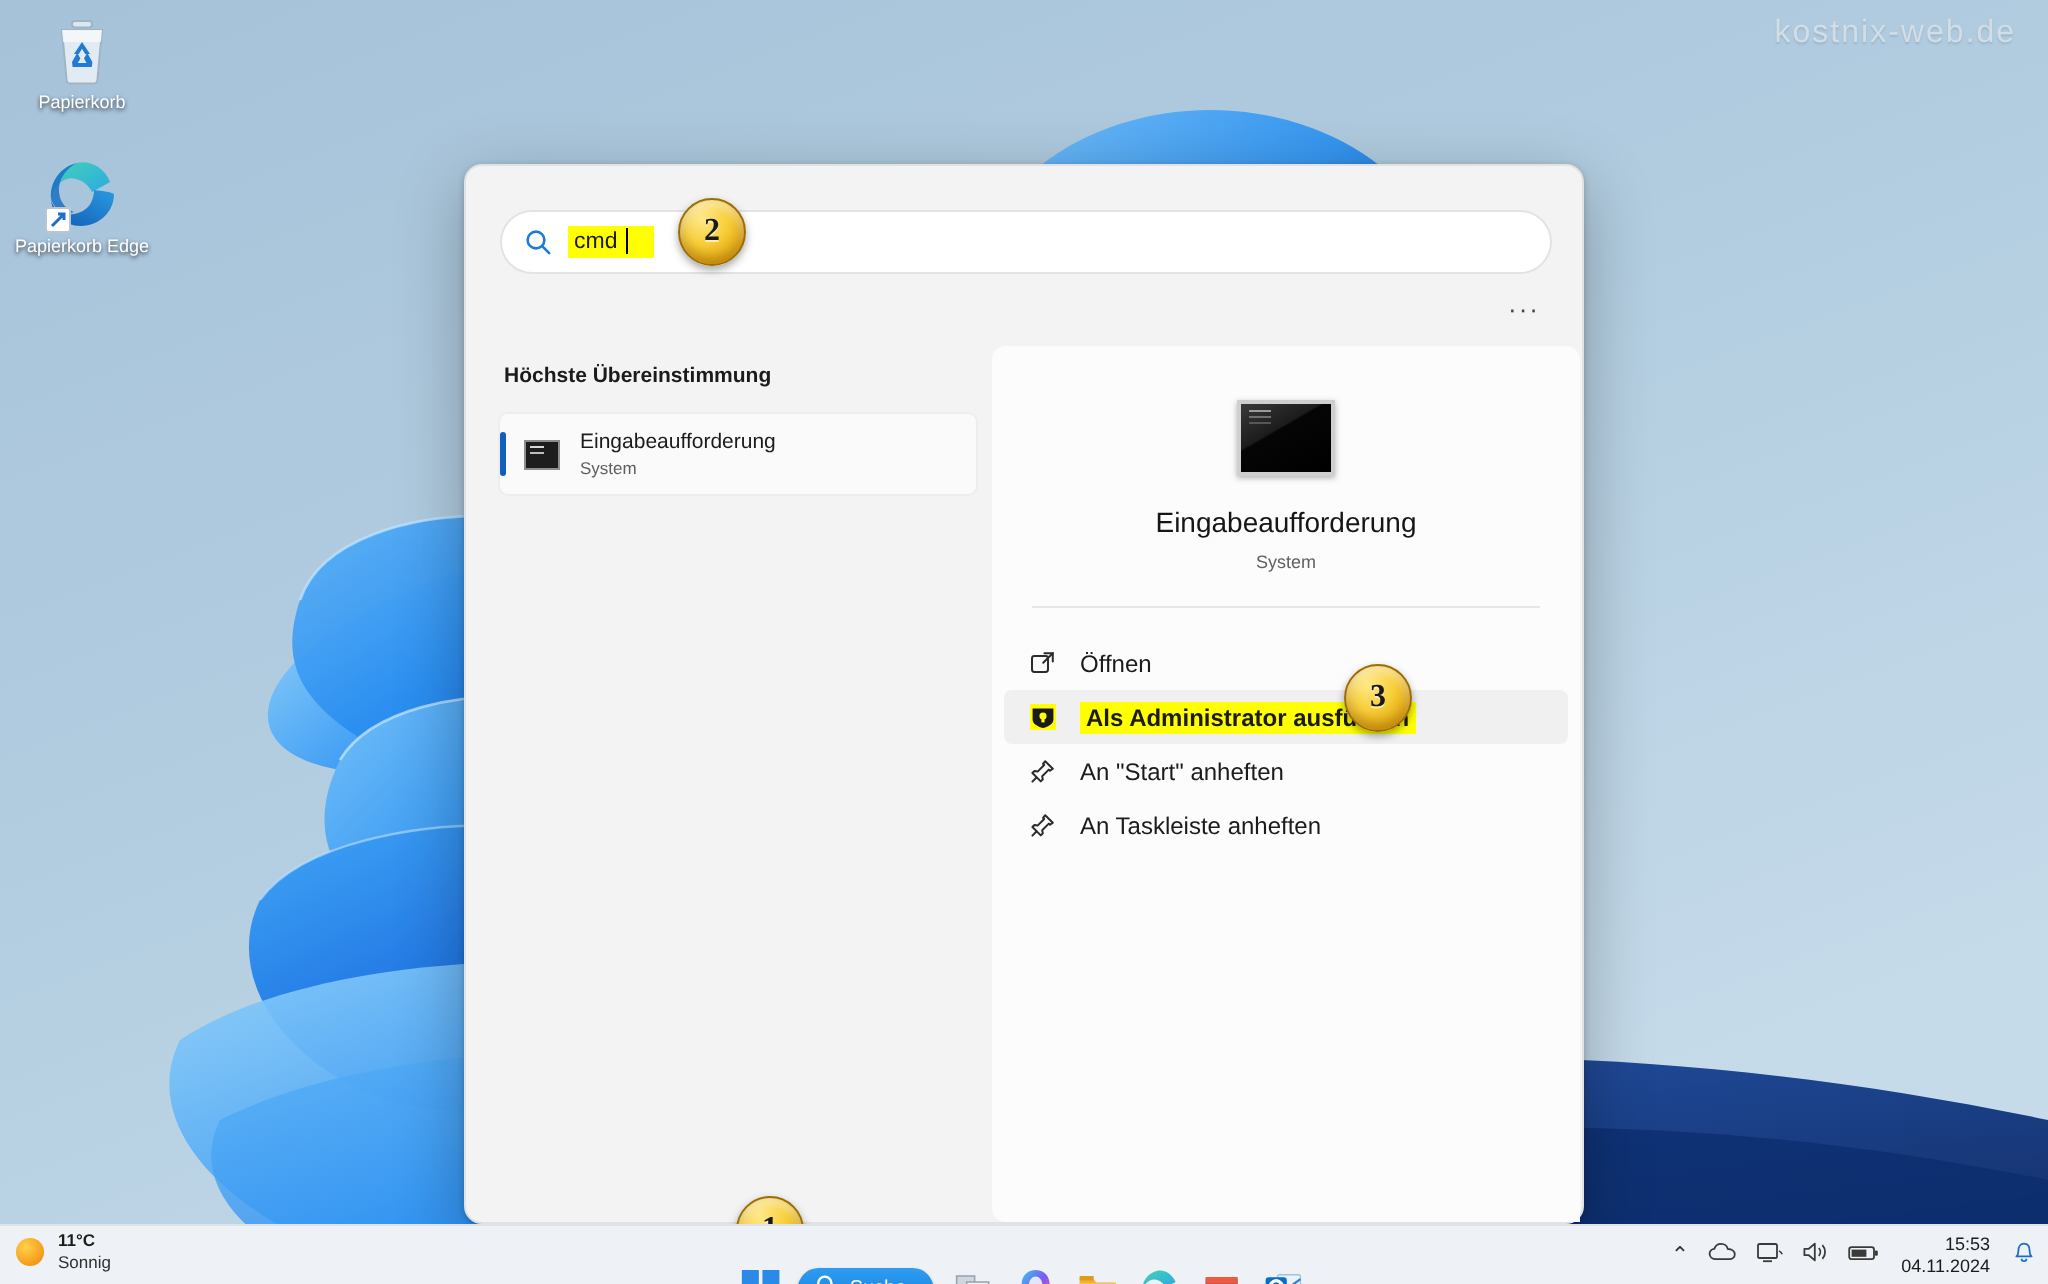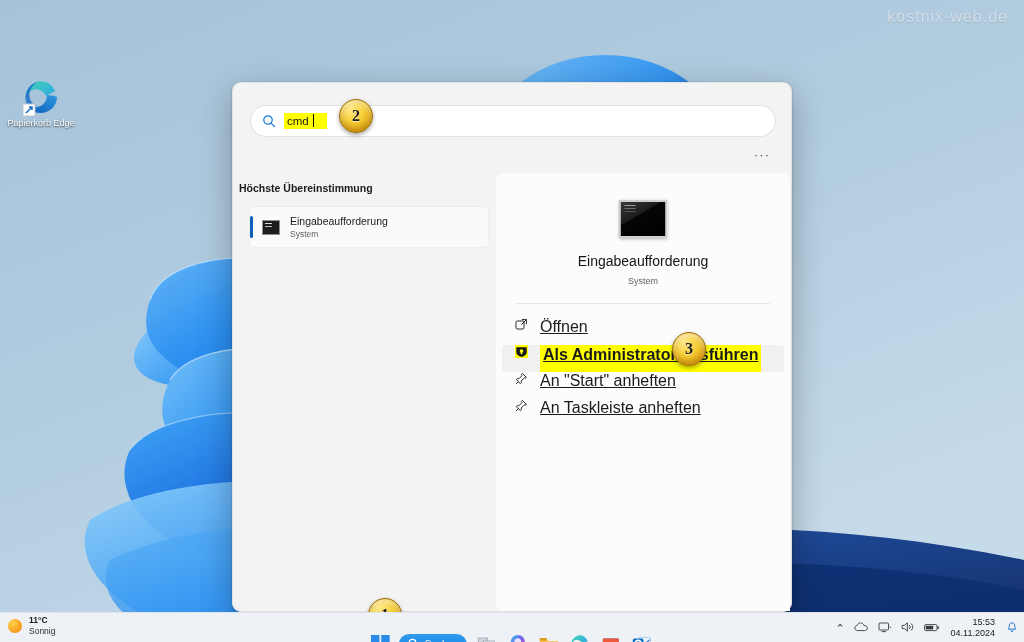--- a/index.html
+++ b/index.html
@@ -80,21 +80,21 @@
   }
   .tab.active { background:#0f5fbd; color:#fff; border-color:#0f5fbd; font-weight:600; }
   #tab-more-arrow { font-size:10px; color:#1b1b1b; margin-left:5px; }
   #tabs-overflow {
     position:absolute; left:754px; top:147px;
     font-size:13px; color:#444; letter-spacing:1px;
   }
 
   
   #results-head {
-    position:absolute; left:239px; top:182px;
+    position:absolute; left:252px; top:182px;
     font-size:10.5px; font-weight:700; color:#1b1b1b;
   }
   #result-item {
     position:absolute; left:250px; top:207px;
     width:238px; height:40px;
     background:#fafafa; border-radius:4px;
     display:flex; align-items:center;
     box-shadow:0 0 0 1px #ededed;
   }
   #result-accent {
@@ -143,23 +143,23 @@
     font-size:9px; color:#616161;
   }
   #preview-divider {
     position:absolute; left:20px; right:20px; top:130px;
     height:1px; background:#e6e6e6;
   }
 
   
   #actions { position:absolute; left:6px; right:6px; top:145px; }
   .action {
-    height:27px; display:flex; 
+    height:27px; display:flex; align-items:center;
     padding-left:13px; border-radius:4px;
-    font-size:16px; color:#1b1b1b;text-decoration:underline;
+    font-size:12px; color:#1b1b1b;
   }
   .action.highlighted { background:#f0f0f0; }
   .action .ico {
     width:13px; height:13px; flex:0 0 13px;
     display:flex; align-items:center; justify-content:center;
     margin-right:12px;
   }
   .action .lbl { white-space:nowrap; }
   .action.highlighted .lbl { background:#ffff00; padding:1px 3px; font-weight:600; }
   .action.highlighted .ico { background:#ffff00; }
@@ -278,20 +278,35 @@
       <path d="M470 618 C600 560 800 545 1024 590 L1024 642 L420 642 Z" fill="#0a2c6e" opacity="0.7"></path>
 
       <path d="M150 300 C170 240 330 245 345 310" stroke="#bfe4ff" stroke-width="1.4" fill="none" opacity="0.75"></path>
       <path d="M170 380 C200 330 350 340 360 400" stroke="#cfeaff" stroke-width="1.4" fill="none" opacity="0.7"></path>
       <path d="M130 450 C170 395 360 400 372 470" stroke="#bfe0ff" stroke-width="1.2" fill="none" opacity="0.6"></path>
     </svg>
   </div>
 
   <div id="watermark">kostnix-web.de</div>
 
+  <div class="desk-icon" id="icon-bin">
+    <div class="glyph">
+      <svg width="34" height="36" viewBox="0 0 34 36">
+        <path d="M7 8 h20 l-2.3 25 a2 2 0 0 1 -2 1.8 h-11.4 a2 2 0 0 1 -2 -1.8 Z" fill="#e6eef5" stroke="#9fb4c4" stroke-width="1" opacity="0.95"></path>
+        <path d="M7 8 h20 l-0.6 6 h-18.8 Z" fill="#f4f8fb" opacity="0.9"></path>
+        <rect x="12" y="3.5" width="10" height="3.2" rx="1.4" fill="#dce8f1" stroke="#9fb4c4"></rect>
+        <g fill="#1f7bd6">
+          <path d="M17 14 l4 6 h-2.4 l-1.6 -2.6 -1.6 2.6 h-2.4 Z"></path>
+          <path d="M12 24 l2.6 -4.6 1.6 2.8 -1.3 2.3 2.4 0 0 2 -5 0 z"></path>
+          <path d="M22.2 24 l-2.6 -4.6 -1.6 2.8 1.3 2.3 -2.4 0 0 2 5 0 z"></path>
+        </g>
+      </svg>
+    </div>
+    <div>Papierkorb</div>
+  </div>
 
   <div class="desk-icon" id="icon-edge">
     <div class="glyph">
       <svg width="40" height="40" viewBox="0 0 40 40">
         <defs>
           <linearGradient id="edgeA" x1="0" y1="1" x2="1" y2="0">
             <stop offset="0" stop-color="#0f5bb5"></stop>
               <stop offset="1" stop-color="#2b9ae0"></stop>
           </linearGradient>
           <linearGradient id="edgeB" x1="0" y1="0" x2="1" y2="1">

